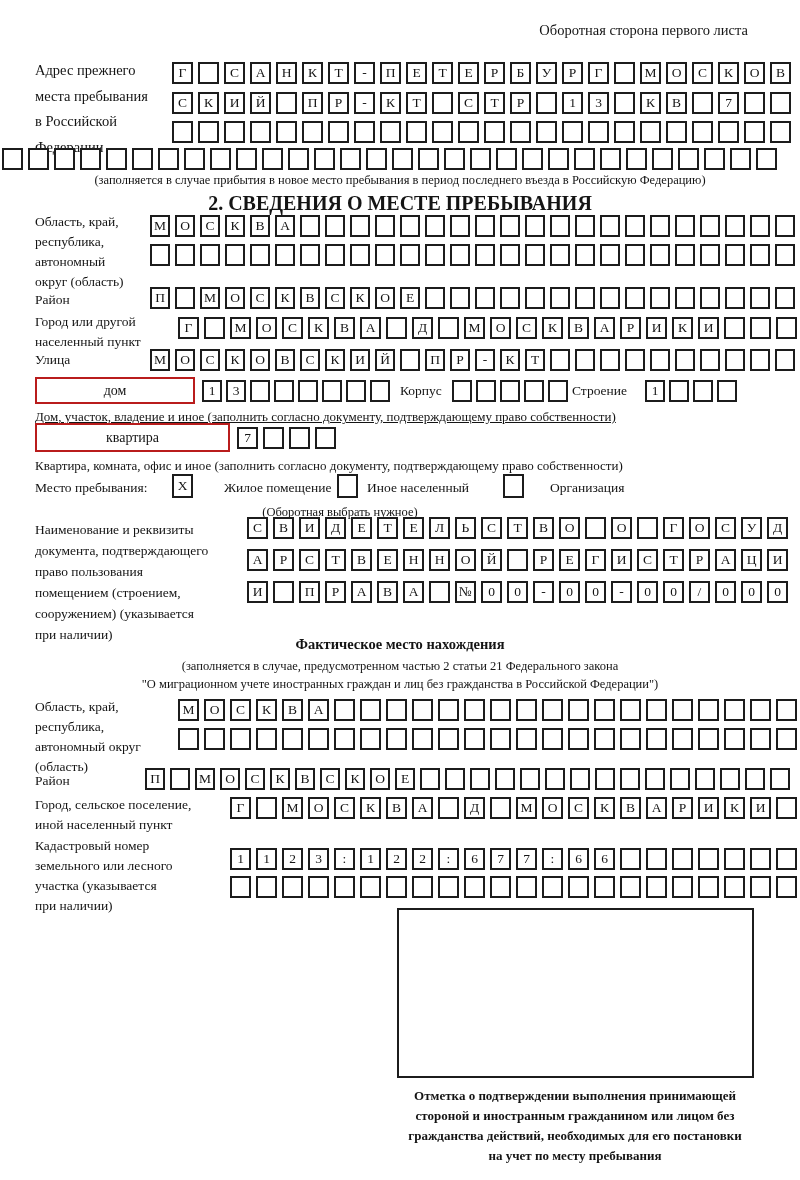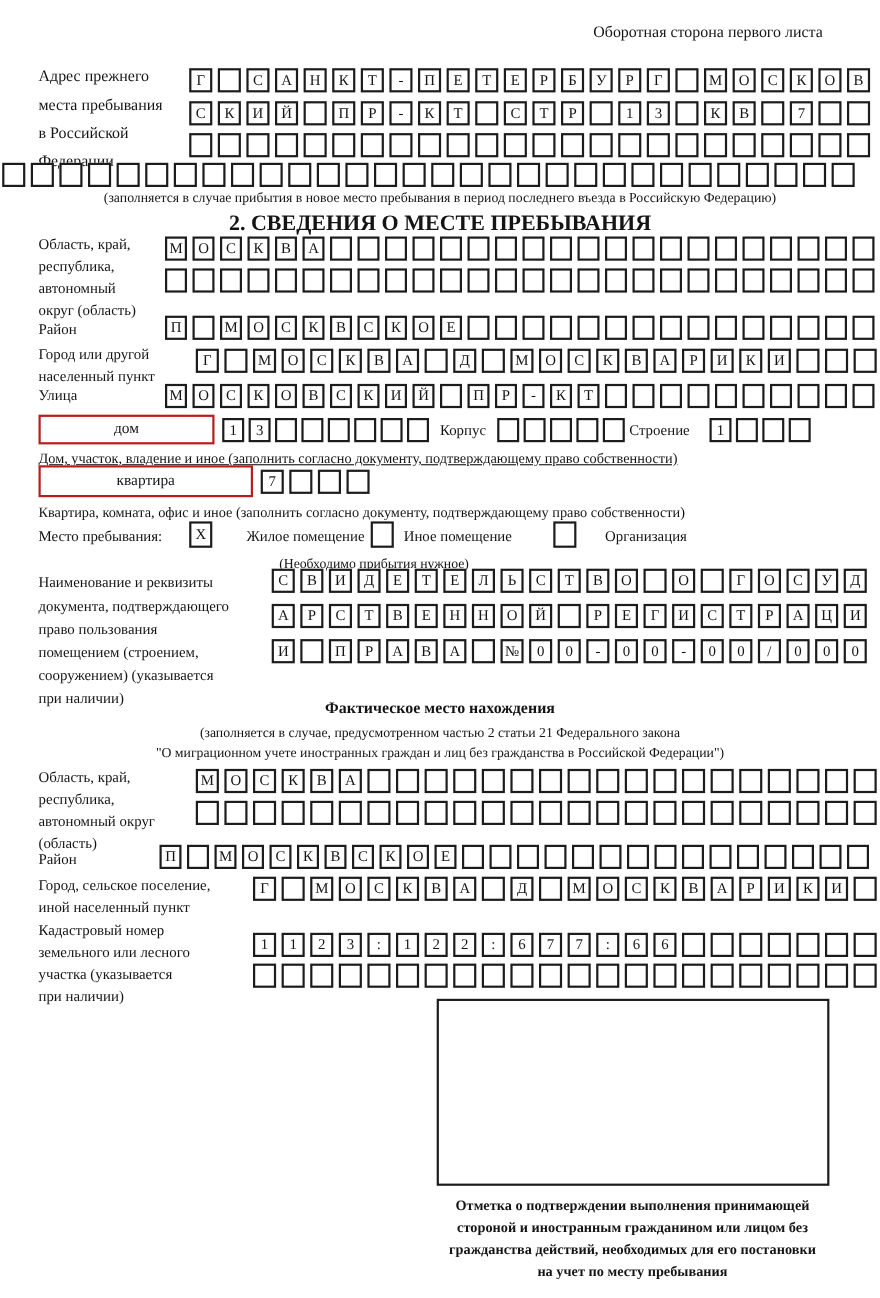--- a/index.html
+++ b/index.html
@@ -343,24 +343,24 @@
       <span class="cell"></span>
       <span class="cell"></span>
       <span class="cell"></span>
     </div>
   <div class="lbl fs13" style="left:35px;top:456px;">Квартира, комната, офис и иное (заполнить согласно документу, подтверждающему право собственности)</div>
 
   <div class="lbl" style="left:35px;top:478px;">Место пребывания:</div>
   <div class="checkbox" style="left:172px;top:474px;">X</div>
   <div class="lbl" style="left:204px;top:478px;margin-left:20px;">Жилое помещение</div>
   <div class="checkbox" style="left:337px;top:474px;"></div>
-  <div class="lbl" style="left:367px;top:478px;">Иное помещение</div>
+  <div class="lbl" style="left:367px;top:478px;">Иное населенный</div>
   <div class="checkbox" style="left:503px;top:474px;"></div>
   <div class="lbl" style="left:550px;top:478px;">Организация</div>
-  <div class="lbl fs125" style="left:240px;top:502px;width:200px;text-align:center;">(Необходимо прибытия нужное)</div>
+  <div class="lbl fs125" style="left:240px;top:502px;width:200px;text-align:center;">(Оборотная выбрать нужное)</div>
 
   <div class="lbl" style="left:35px;top:519px;line-height:21px;">
     <div>Наименование и реквизиты</div>
     <div>документа, подтверждающего</div>
     <div>право пользования</div>
     <div>помещением (строением,</div>
     <div>сооружением) (указывается</div>
     <div>при наличии)</div>
   </div>
   <div class="cellrow p26" style="left:247px;top:517px;">

